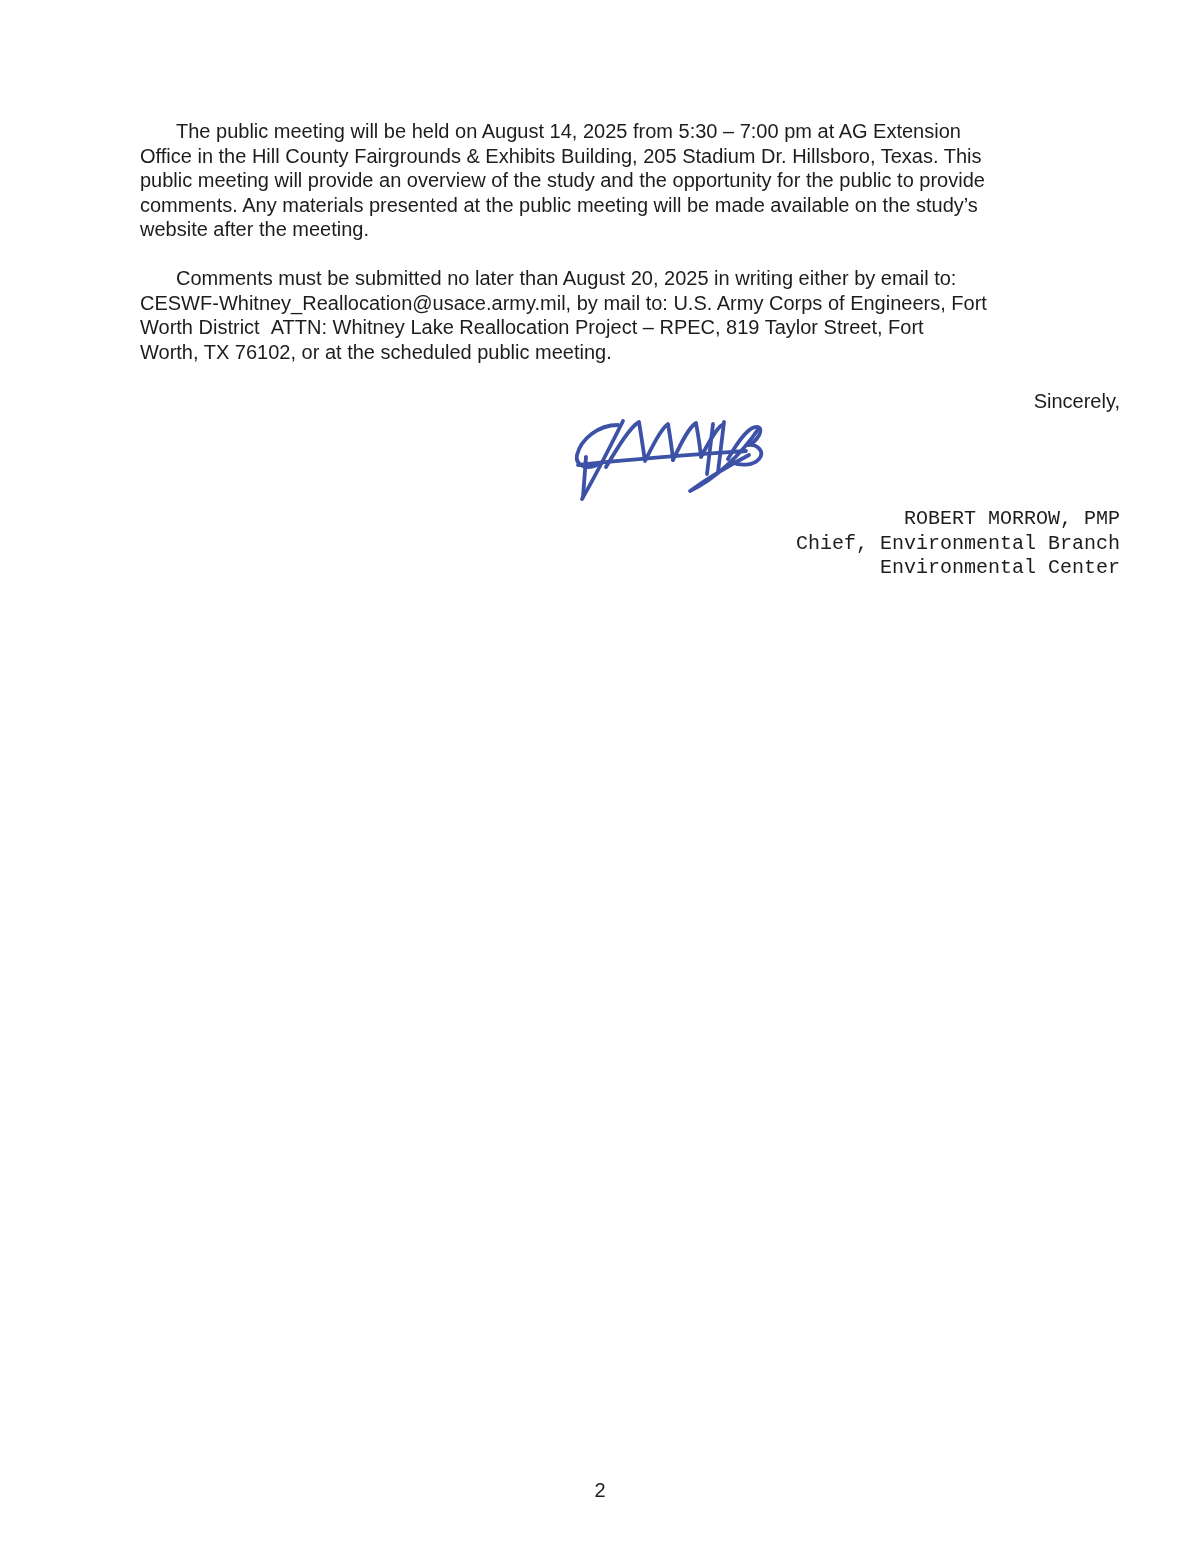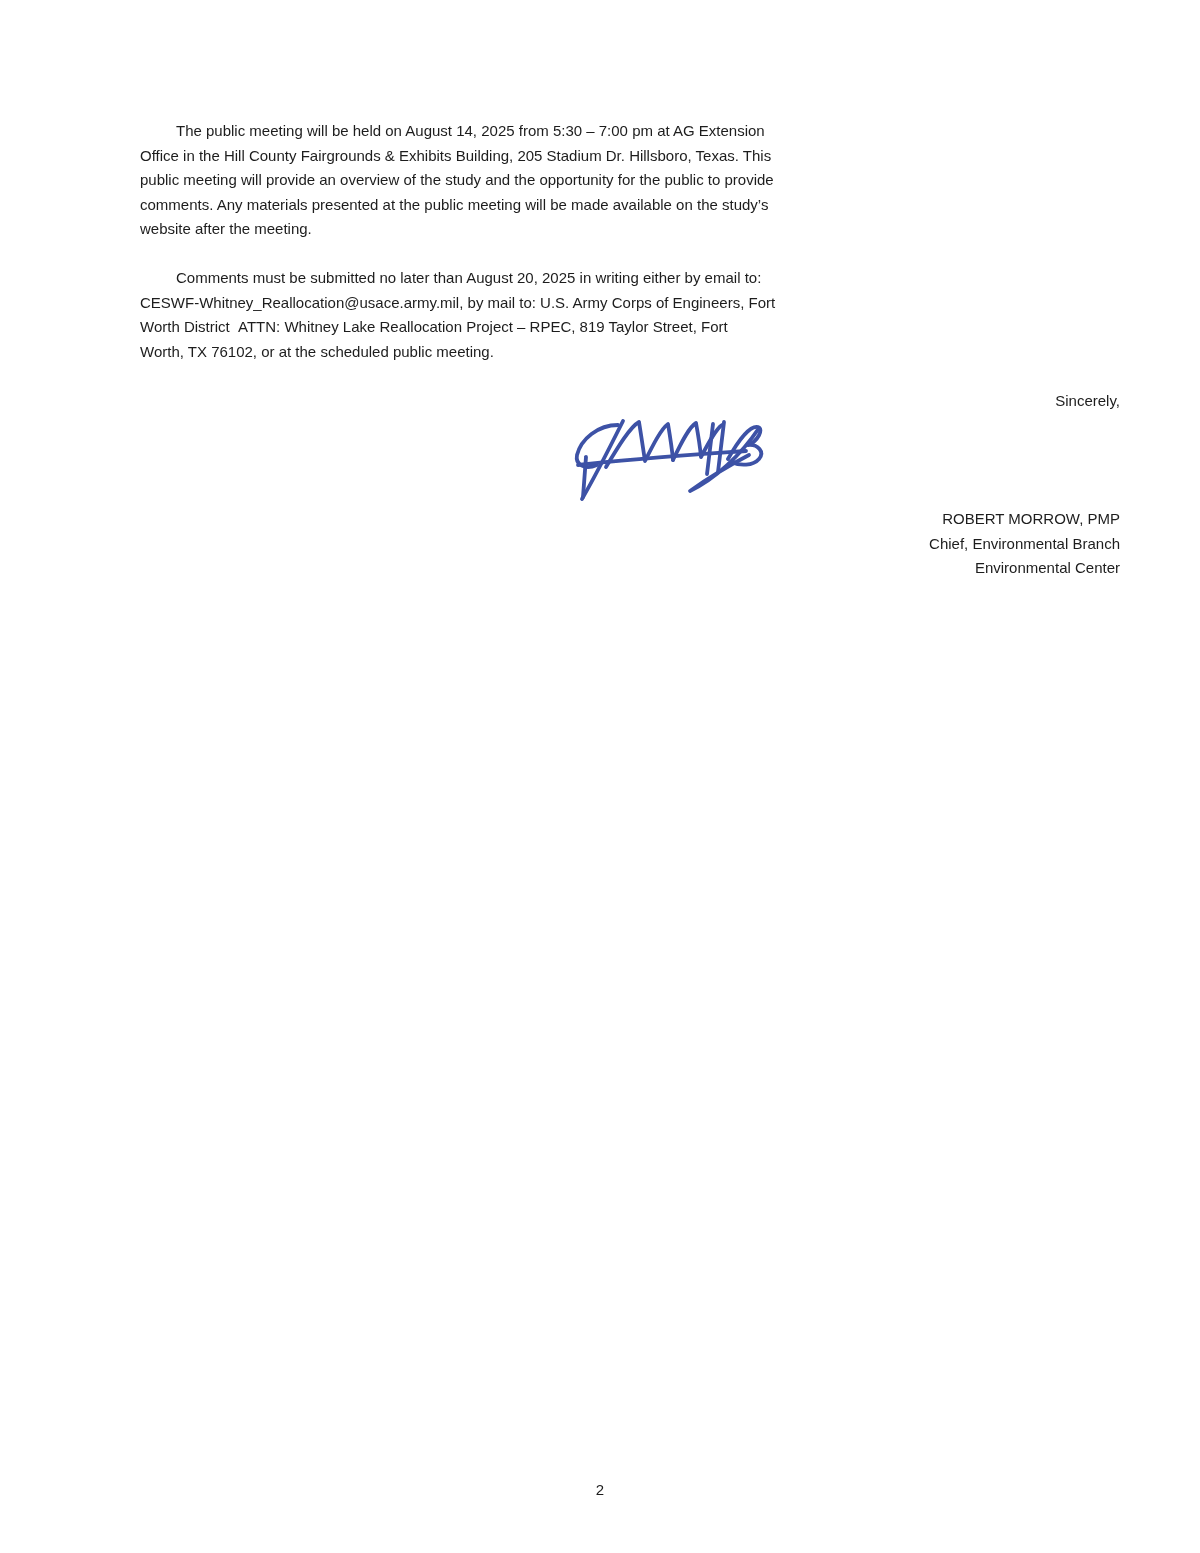--- a/index.html
+++ b/index.html
@@ -2,21 +2,21 @@
 <html><head>
 <meta charset="utf-8">
 <style>
   html, body { margin: 0; padding: 0; background: #ffffff; }
   .page {
     position: relative;
     width: 1200px;
     height: 1553px;
     background: #ffffff;
     font-family: "Liberation Sans", "DejaVu Sans", sans-serif;
-    font-size: 15px;
+    font-size: 20px;
     line-height: 24.5px;
     color: #1d1d1d;
     overflow: hidden;
     border-radius: 16px;
   }
   .content {
     position: absolute;
     left: 140px;
     top: 119px;
     width: 980px;
@@ -27,21 +27,21 @@
     white-space: pre-line;
   }
   .sig-area { margin-left: 426px; text-align: right; }
   .closing { margin: 0 0 2px 0; }
   .signature-svg {
     display: block;
     width: 210px;
     height: 88px;
     margin: 0 0 4px -6px;
   }
-  .sig-line { margin: 0; }
+  .sig-line { margin: 0; font-family: Liberation Mono, monospace; }
   .sig-org2 { padding-left: 18px; }
   .page-number {
     position: absolute;
     top: 1478px;
     left: 0;
     width: 100%;
     text-align: center;
   }
 </style>
 </head>

